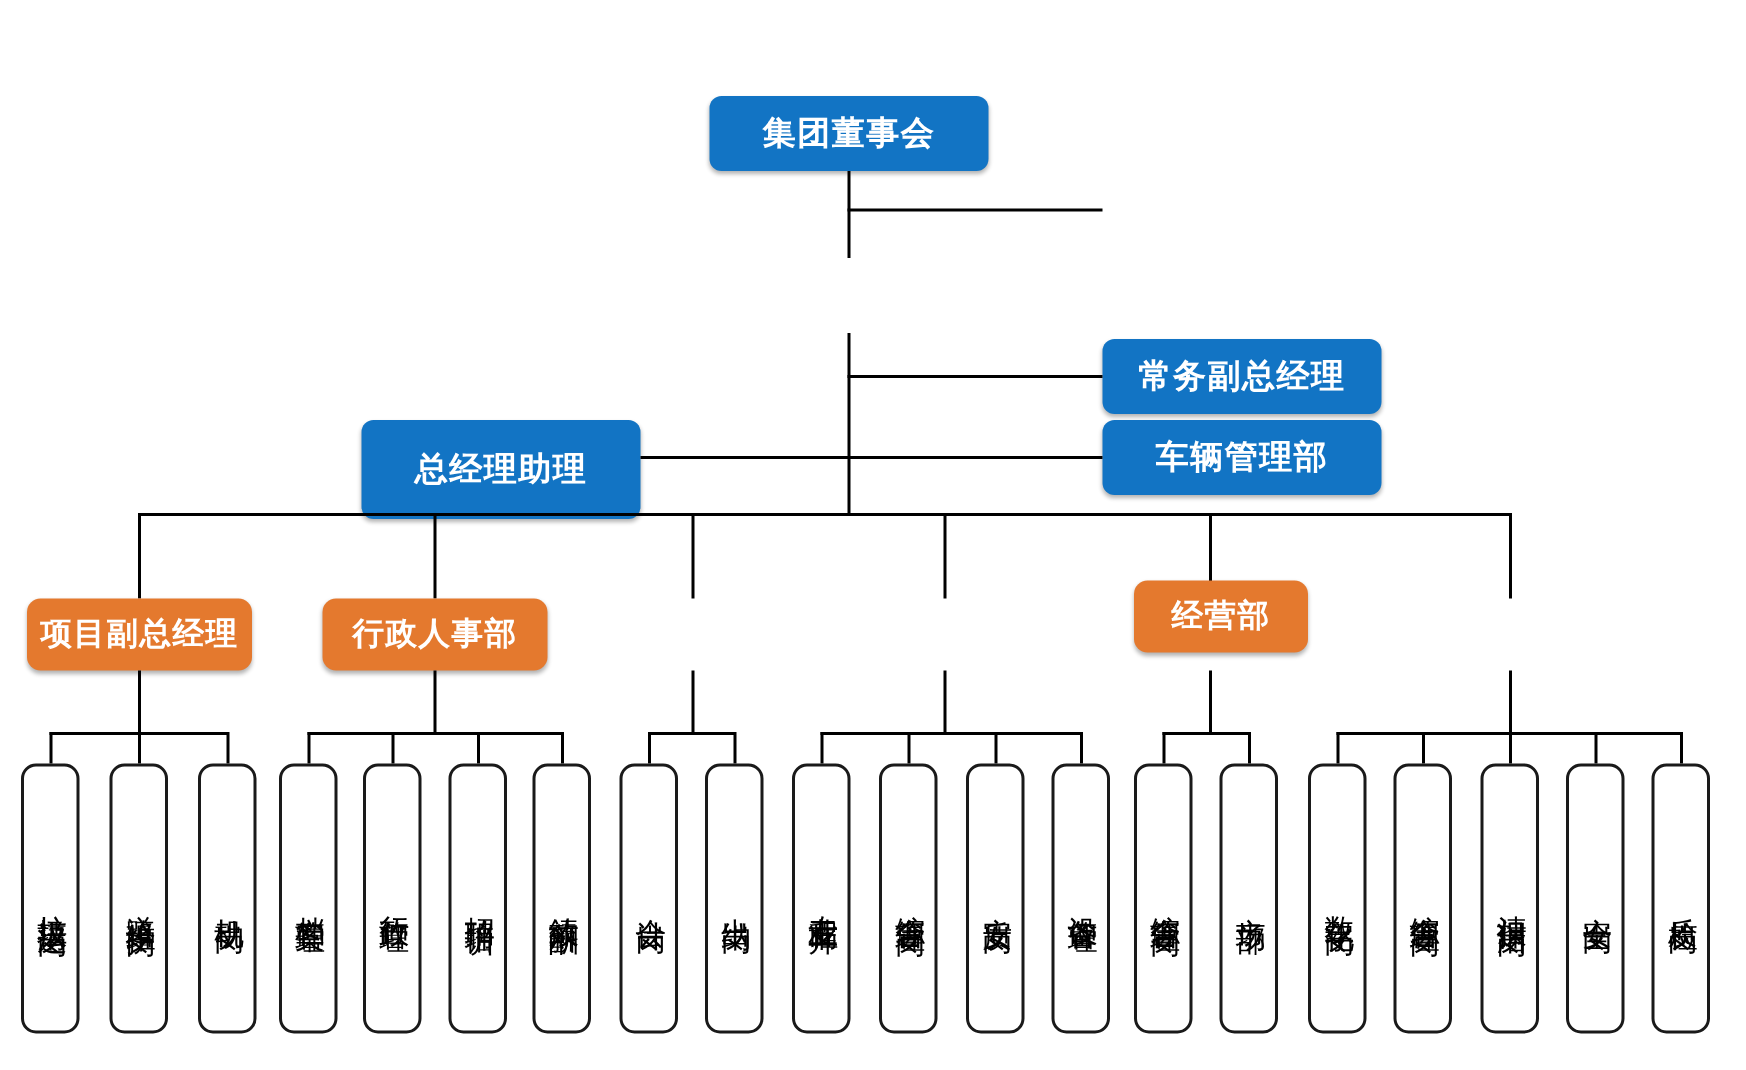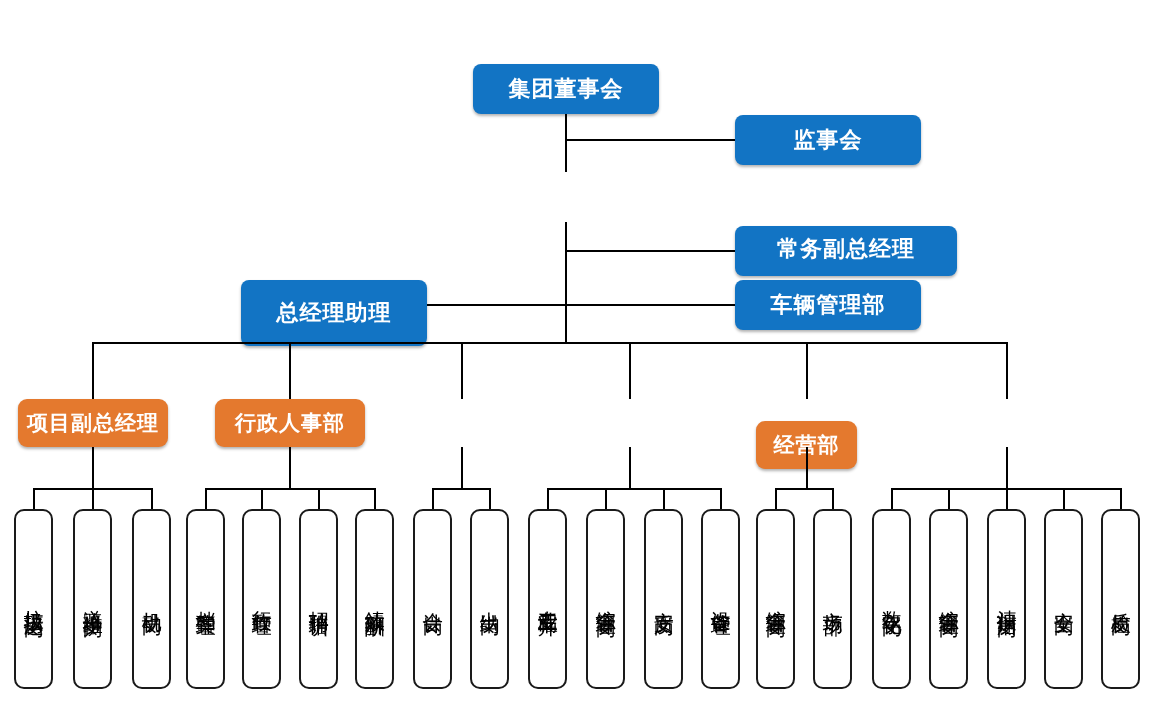--- a/index.html
+++ b/index.html
@@ -68,24 +68,23 @@
     overflow:hidden;
   }
 </style>
 </head>
 <body>
 
 <div id="chart">
 
   <div class="node blue exec" style="left:473px;top:42px;width:186px;height:50px;">集团董事会</div>
 
-  <div class="node blue exec" style="left:735px;top:93px;width:186px;height:50px;">监事会</div>
 
 
-  <div class="node blue exec" style="left:735px;top:204px;width:222px;height:50px;font-family:Liberation Mono, monospace;">常务副总经理</div>
+  <div class="node blue exec" style="left:735px;top:204px;width:186px;height:50px;">常务副总经理</div>
 
   <div class="node blue exec" style="left:735px;top:258px;width:186px;height:50px;">车辆管理部</div>
 
   <div class="node blue exec" style="left:241px;top:258px;width:186px;height:66px;">总经理助理</div>
 
   <div class="line vline" style="left:565px;top:92px;height:58px;"></div>
 
   <div class="line hline" style="left:565px;top:117px;width:170px;"></div>
 
   <div class="line vline" style="left:565px;top:200px;height:122px;"></div>
@@ -100,21 +99,21 @@
 
   <div class="line vline" style="left:92px;top:320px;height:57px;"></div>
   <div class="line vline" style="left:289px;top:320px;height:57px;"></div>
   <div class="line vline" style="left:461px;top:320px;height:57px;"></div>
   <div class="line vline" style="left:629px;top:320px;height:57px;"></div>
   <div class="line vline" style="left:806px;top:320px;height:57px;"></div>
   <div class="line vline" style="left:1006px;top:320px;height:57px;"></div>
 
   <div class="node orange dept" style="left:18px;top:377px;width:150px;height:48px;">项目副总经理</div>
   <div class="node orange dept" style="left:215px;top:377px;width:150px;height:48px;">行政人事部</div>
-  <div class="node orange dept" style="left:756px;top:399px;width:101px;height:48px;">经营部</div>
+  <div class="node orange dept" style="left:756px;top:365px;width:116px;height:48px;">经营部</div>
 
   <div class="line vline" style="left:92px;top:425px;height:41px;"></div>
   <div class="line vline" style="left:289px;top:425px;height:41px;"></div>
   <div class="line vline" style="left:461px;top:425px;height:41px;"></div>
   <div class="line vline" style="left:629px;top:425px;height:41px;"></div>
   <div class="line vline" style="left:806px;top:425px;height:41px;"></div>
   <div class="line vline" style="left:1006px;top:425px;height:41px;"></div>
 
   <div class="line hline" style="left:33px;top:466px;width:119px;"></div>
   <div class="line hline" style="left:205px;top:466px;width:170px;"></div>

